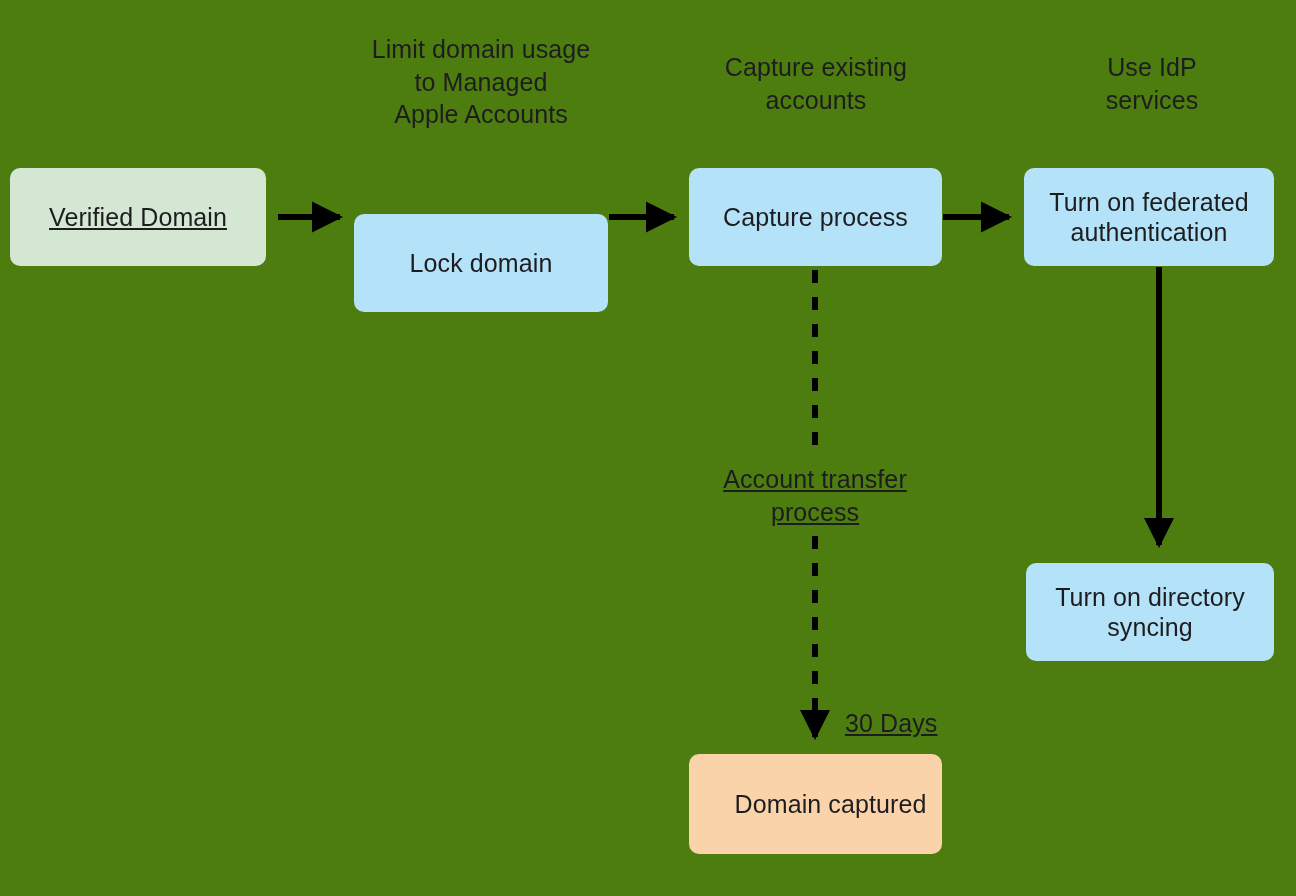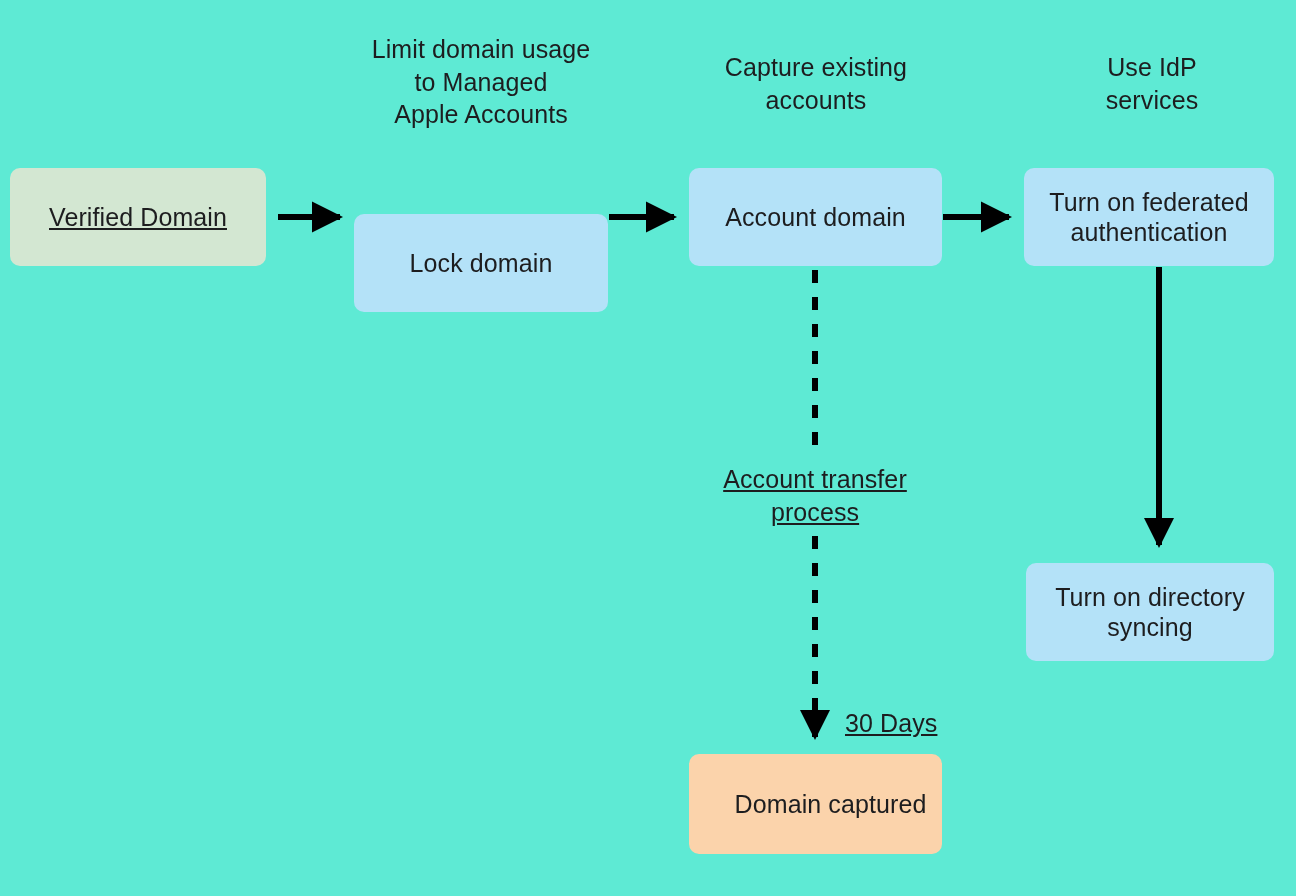--- a/index.html
+++ b/index.html
@@ -8,21 +8,21 @@
     background: #ffffff;
   }
   body {
     font-family: "Liberation Sans", sans-serif;
     -webkit-font-smoothing: antialiased;
   }
   #diagram {
     position: relative;
     width: 1296px;
     height: 896px;
-    background: #5eead4;
+    background: #4d7c0f;
     overflow: hidden;
   }
   .svg-layer {
     position: absolute;
     left: 0;
     top: 0;
     width: 1296px;
     height: 896px;
     pointer-events: none;
   }
@@ -108,21 +108,21 @@
   <div class="caption" style="left:672px; top:51px; width:288px;text-align:center;">Capture existing
 accounts</div>
 
   <div class="caption" style="left:1030px; top:51px; width:244px;">Use IdP
 services</div>
 
   <div class="node green" style="left:10px; top:168px; width:256px; height:98px;text-decoration:underline;">Verified Domain</div>
 
   <div class="node blue" style="left:354px; top:168px; width:254px; height:98px;margin-top:46px;">Lock domain</div>
 
-  <div class="node blue" style="left:689px; top:168px; width:253px; height:98px;">Account domain</div>
+  <div class="node blue" style="left:689px; top:168px; width:253px; height:98px;">Capture process</div>
 
   <div class="node blue" style="left:1024px; top:168px; width:250px; height:98px; white-space:pre-line;">Turn on federated
 authentication</div>
 
   <div class="node blue" style="left:1026px; top:563px; width:248px; height:98px; white-space:pre-line;">Turn on directory
 syncing</div>
 
   <div class="node orange" style="left:689px; top:754px; width:253px; height:100px;padding-left:40px;">Domain captured</div>
 
   <div class="edge-label" style="left:690px; top:463px; width:250px;">Account transfer

